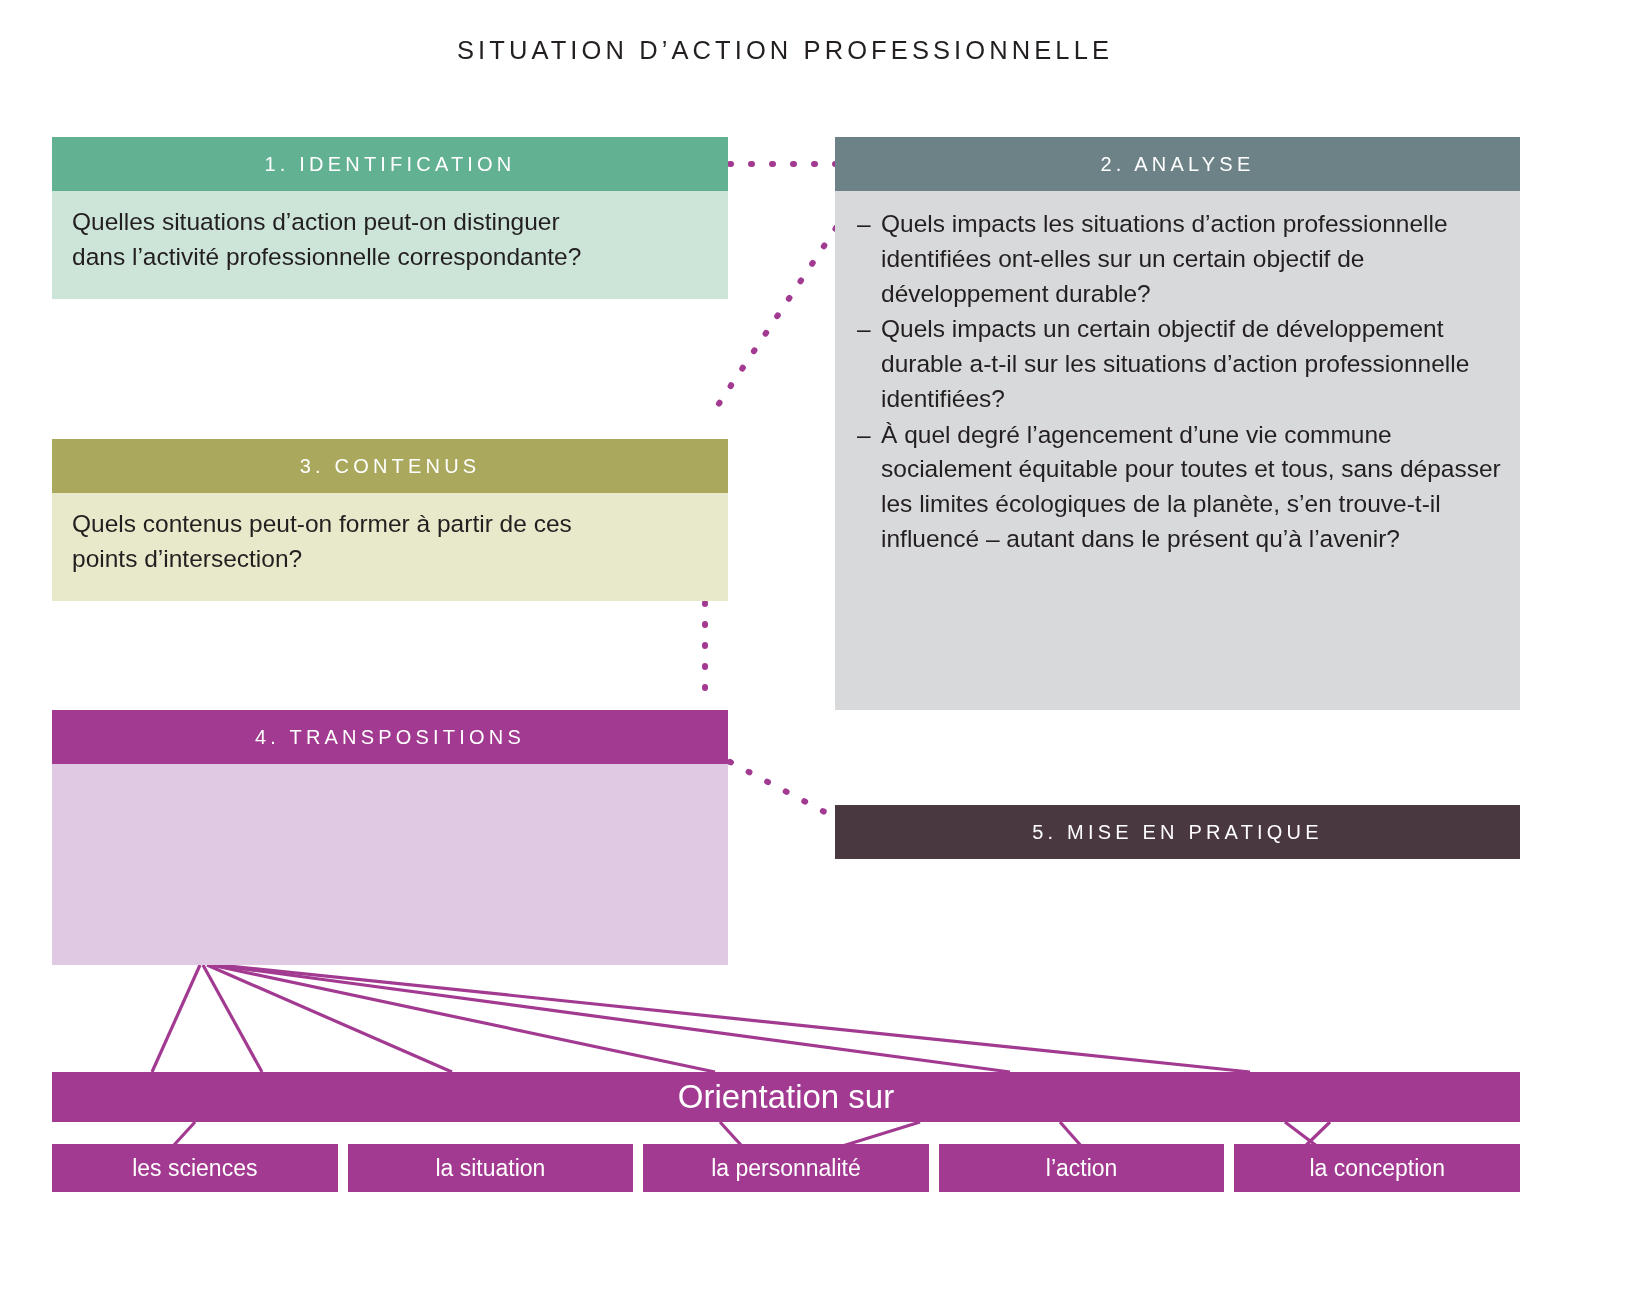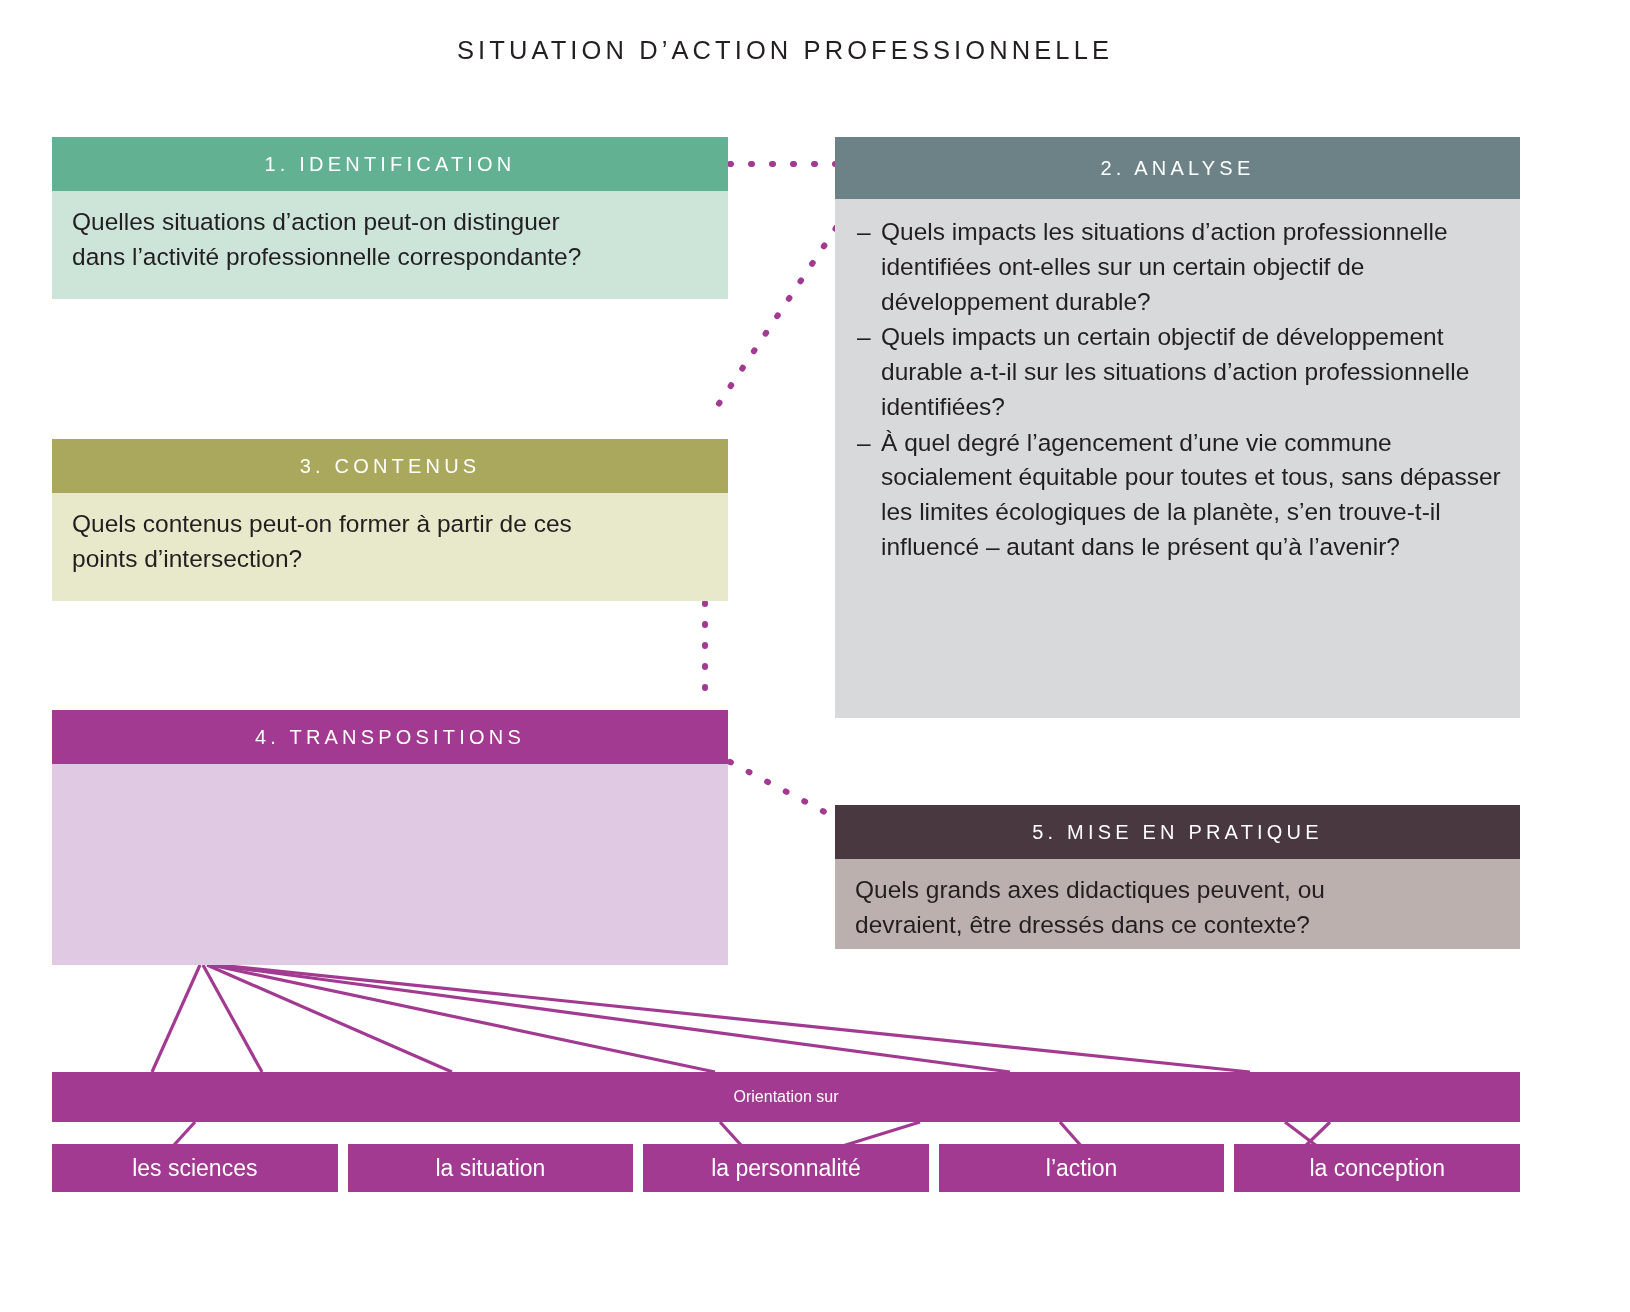--- a/index.html
+++ b/index.html
@@ -43,21 +43,21 @@
   }
   .card-body p { margin: 0; }
 
   
   #box1 { left: 52px; top: 137px; width: 676px; }
   #box1 .card-head { background: #62b192; height: 54px; }
   #box1 .card-body { background: #cde5d8; height: 108px; }
 
   
   #box2 { left: 835px; top: 137px; width: 685px; }
-  #box2 .card-head { background: #6d8287; height: 62px; }
+  #box2 .card-head { background: #6d8287; height: 54px; }
   #box2 .card-body { background: #d7d9db; height: 519px; padding-top: 16px; }
   .bullets { list-style: none; }
   .bullets li {
     position: relative;
     padding-left: 26px;
     margin: 0 0 1px 0;
   }
   .bullets li .dash {
     position: absolute; left: 2px; top: 0;
   }
@@ -76,21 +76,21 @@
   #box5 { left: 835px; top: 805px; width: 685px; }
   #box5 .card-head { background: #4a3840; height: 54px; }
   #box5 .card-body { background: #bcb0ae; height: 90px; }
 
   
   #orientation-bar {
     position: absolute;
     left: 52px; top: 1072px; width: 1468px; height: 50px;
     background: #a23a91;
     color: #ffffff;
-    font-size: 16px;
+    font-size: 33px;
     display: flex; align-items: center; justify-content: center;
   }
 
   
   #bottom-row {
     position: absolute;
     left: 52px; top: 1144px; width: 1468px; height: 48px;
     display: flex; gap: 10px;
   }
   #bottom-row .leaf {
@@ -185,24 +185,20 @@
   </div>
 
   <div class="card" id="box4">
     <div class="card-head">4. TRANSPOSITIONS</div>
     <div class="card-body">
     </div>
   </div>
 
   <div class="card" id="box5">
     <div class="card-head">5. MISE EN PRATIQUE</div>
-    <div class="card-body">
-      <p>Quels grands axes didactiques peuvent, ou</p>
-      <p>devraient, être dressés dans ce contexte?</p>
-    </div>
   </div>
 
   <div id="orientation-bar">
     <span>Orientation sur</span>
   </div>
 
   <div id="bottom-row">
     <div class="leaf">
       <span>les sciences</span>
     </div>

